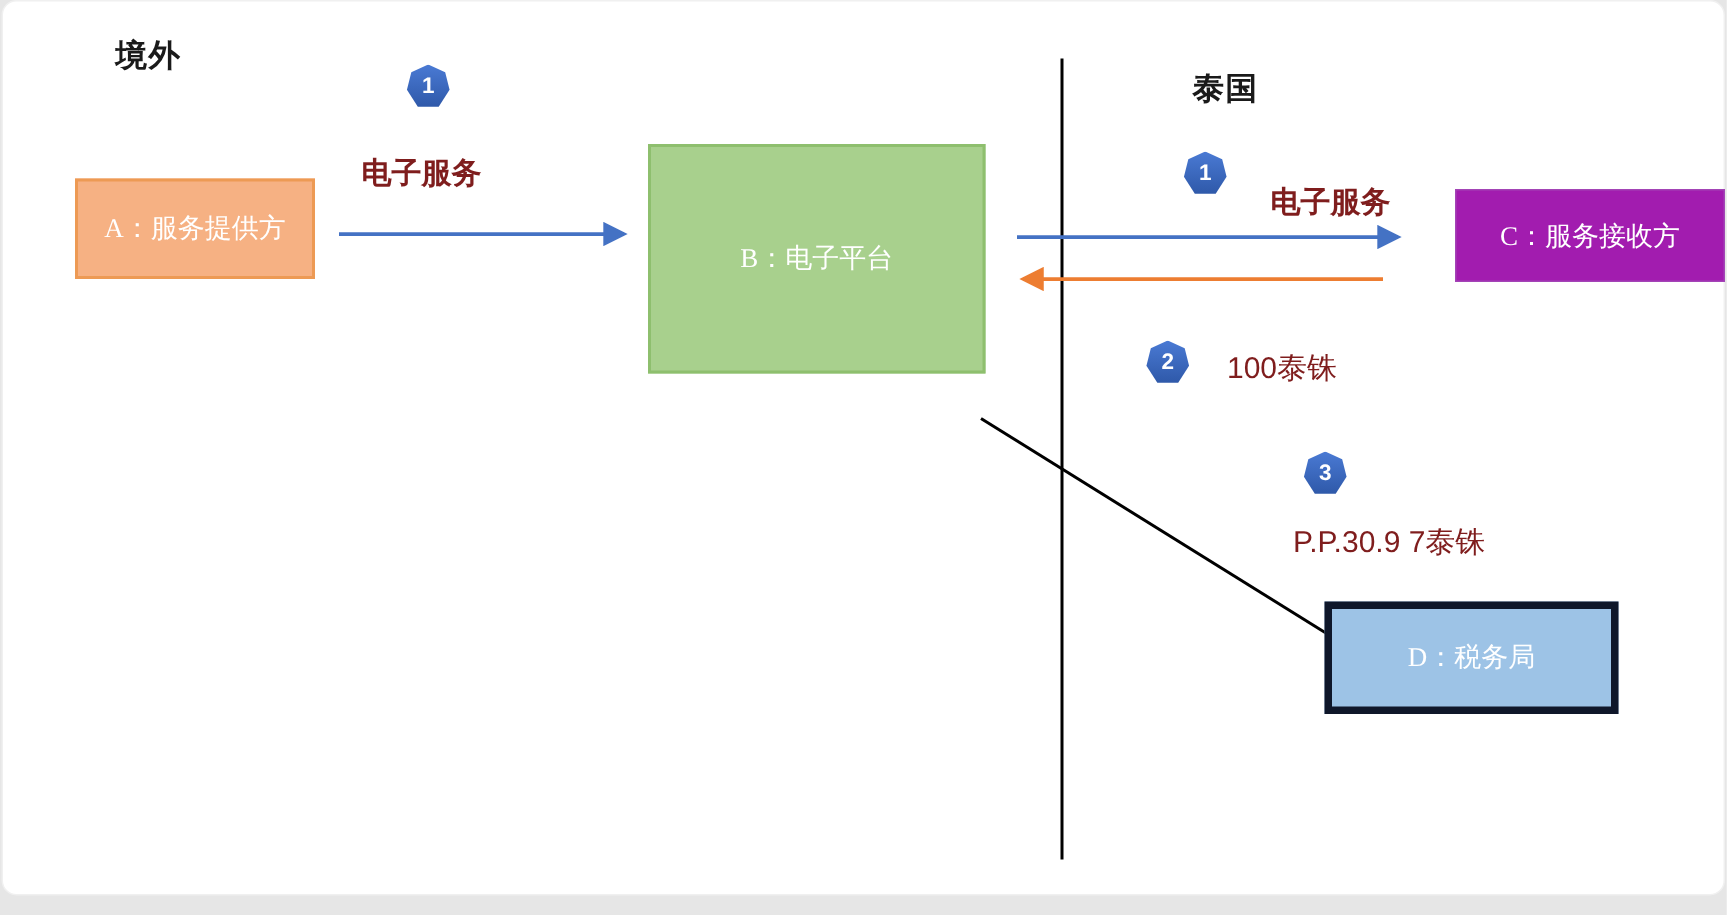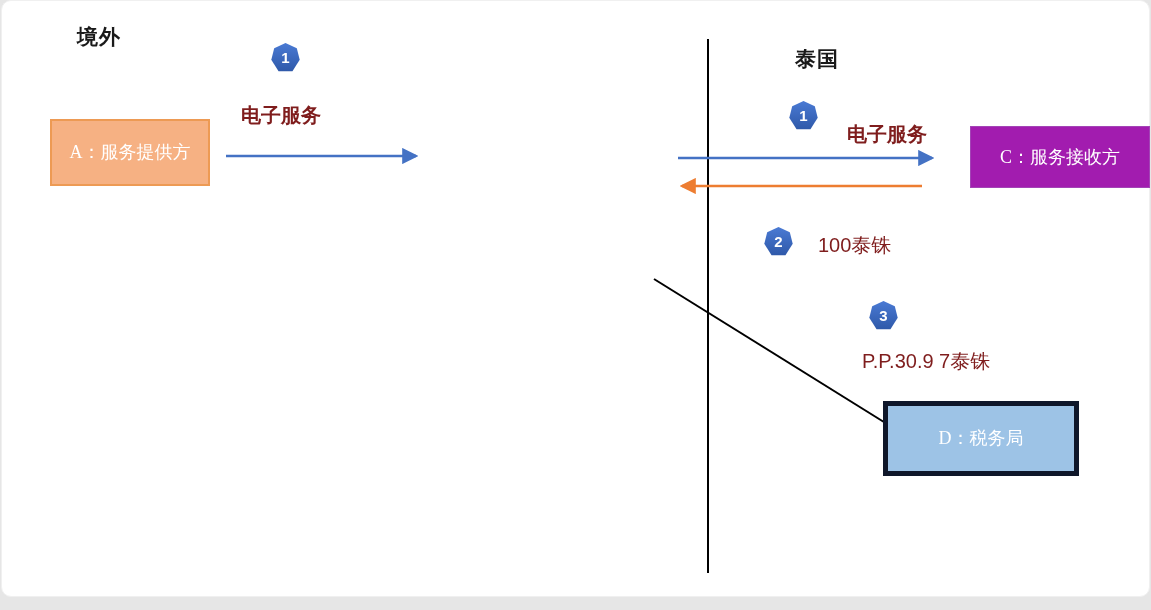--- a/index.html
+++ b/index.html
@@ -120,20 +120,23 @@
   </svg>
 
   <div class="region-label" id="region-overseas">境外</div>
 
   <div class="region-label" id="region-thailand">泰国</div>
 
   <div class="node" id="node-a">
     <span>A：服务提供方</span>
   </div>
 
+  <div class="node" id="node-b">
+    <span>B：电子平台</span>
+  </div>
 
   <div class="node" id="node-c">
     <span>C：服务接收方</span>
   </div>
 
   <div class="node" id="node-d">
     <span>D：税务局</span>
   </div>
 
   <div class="badge" id="badge-1-left">1</div>

